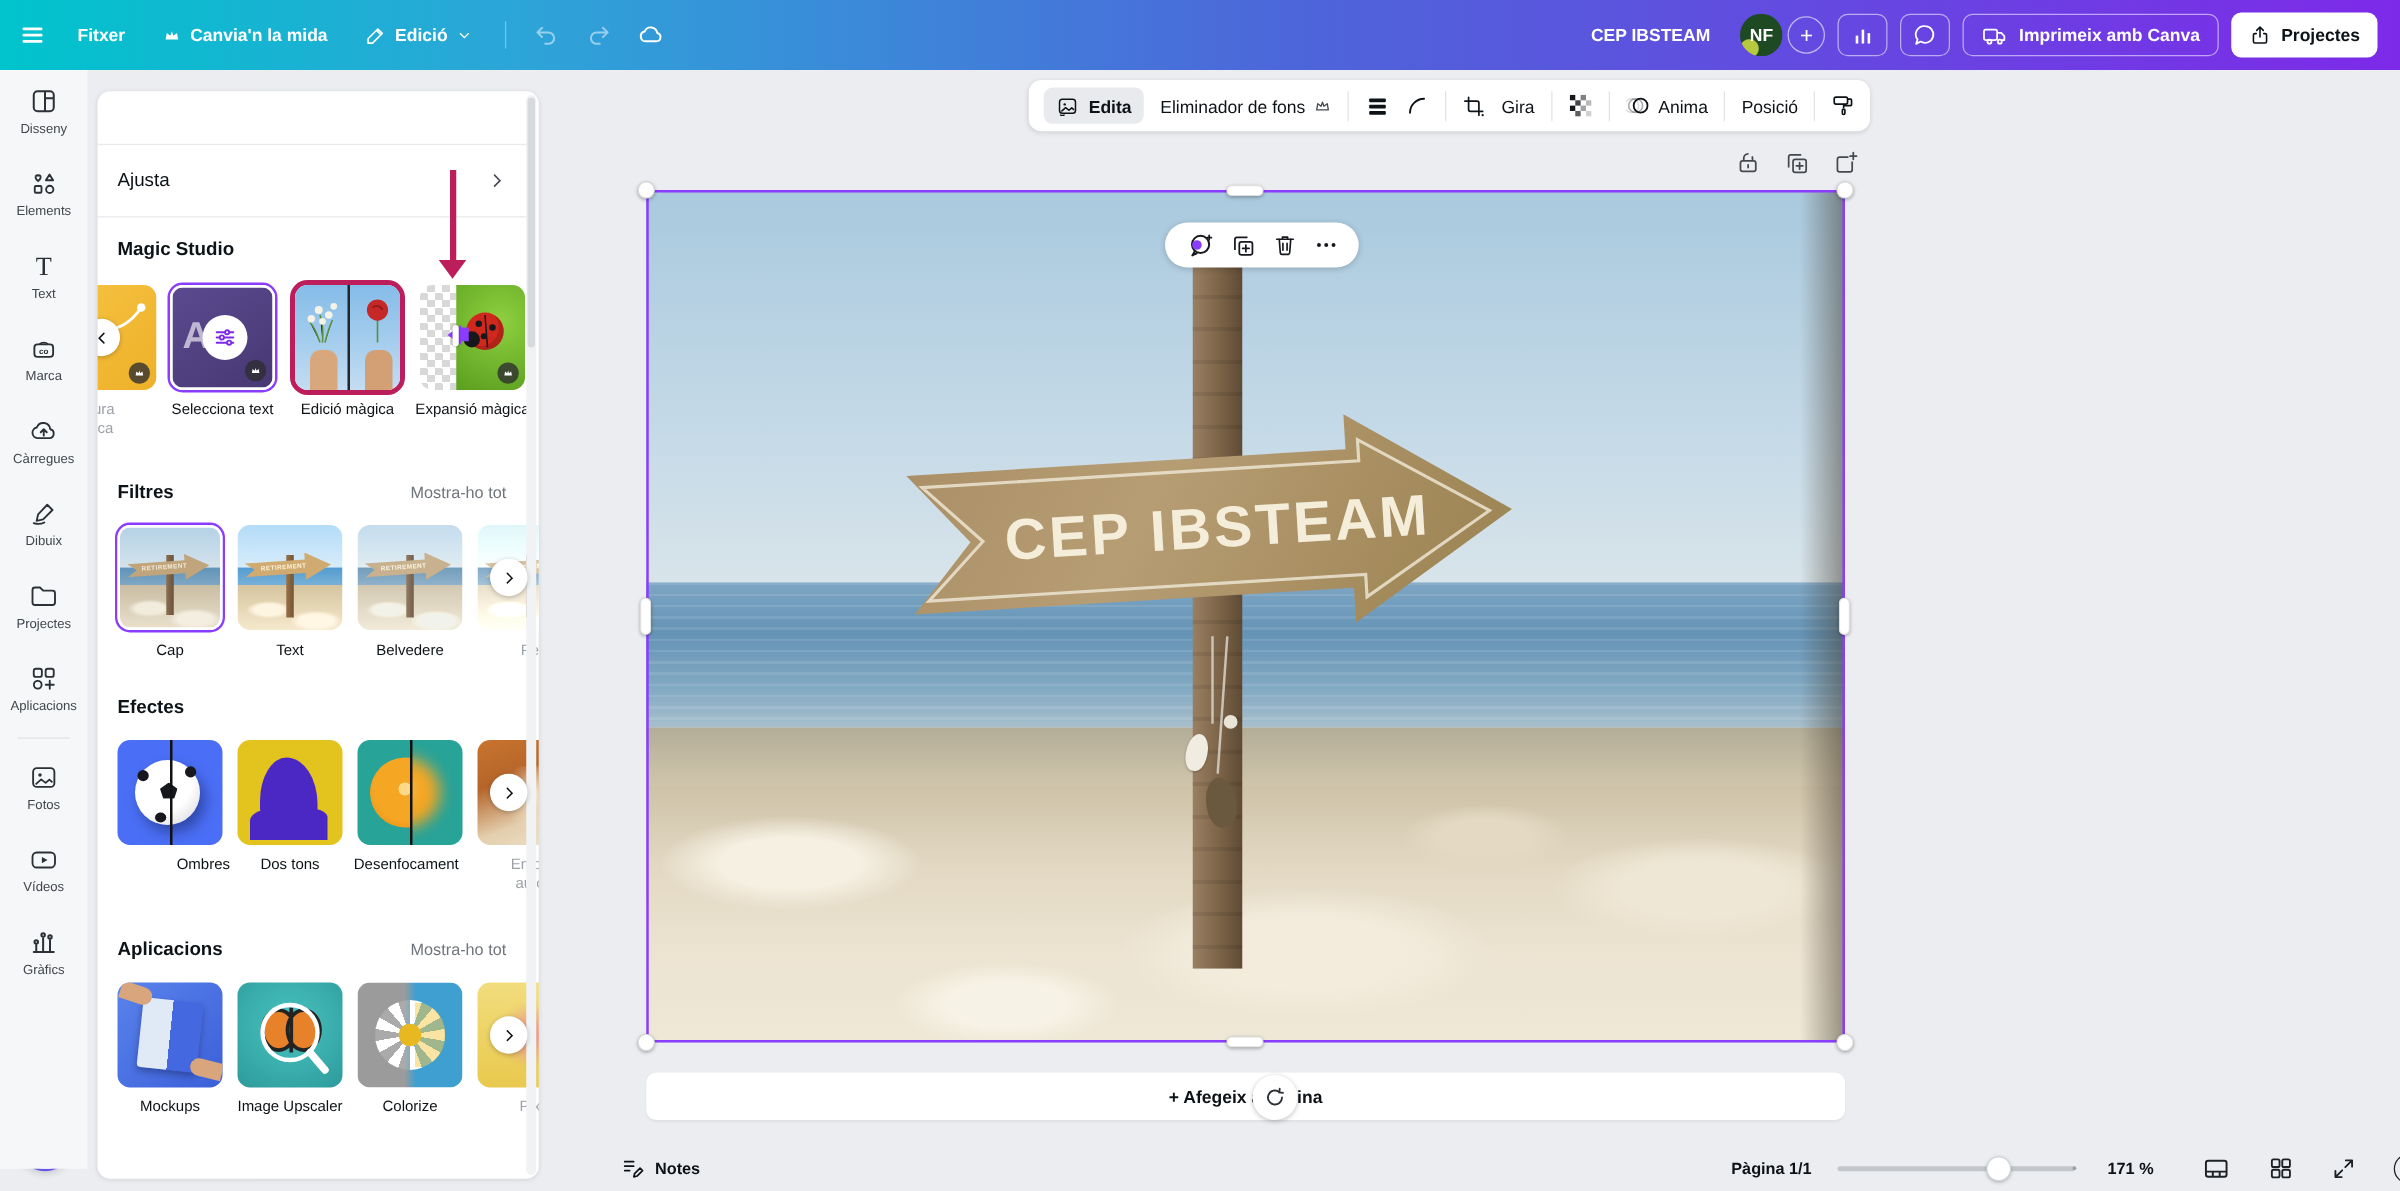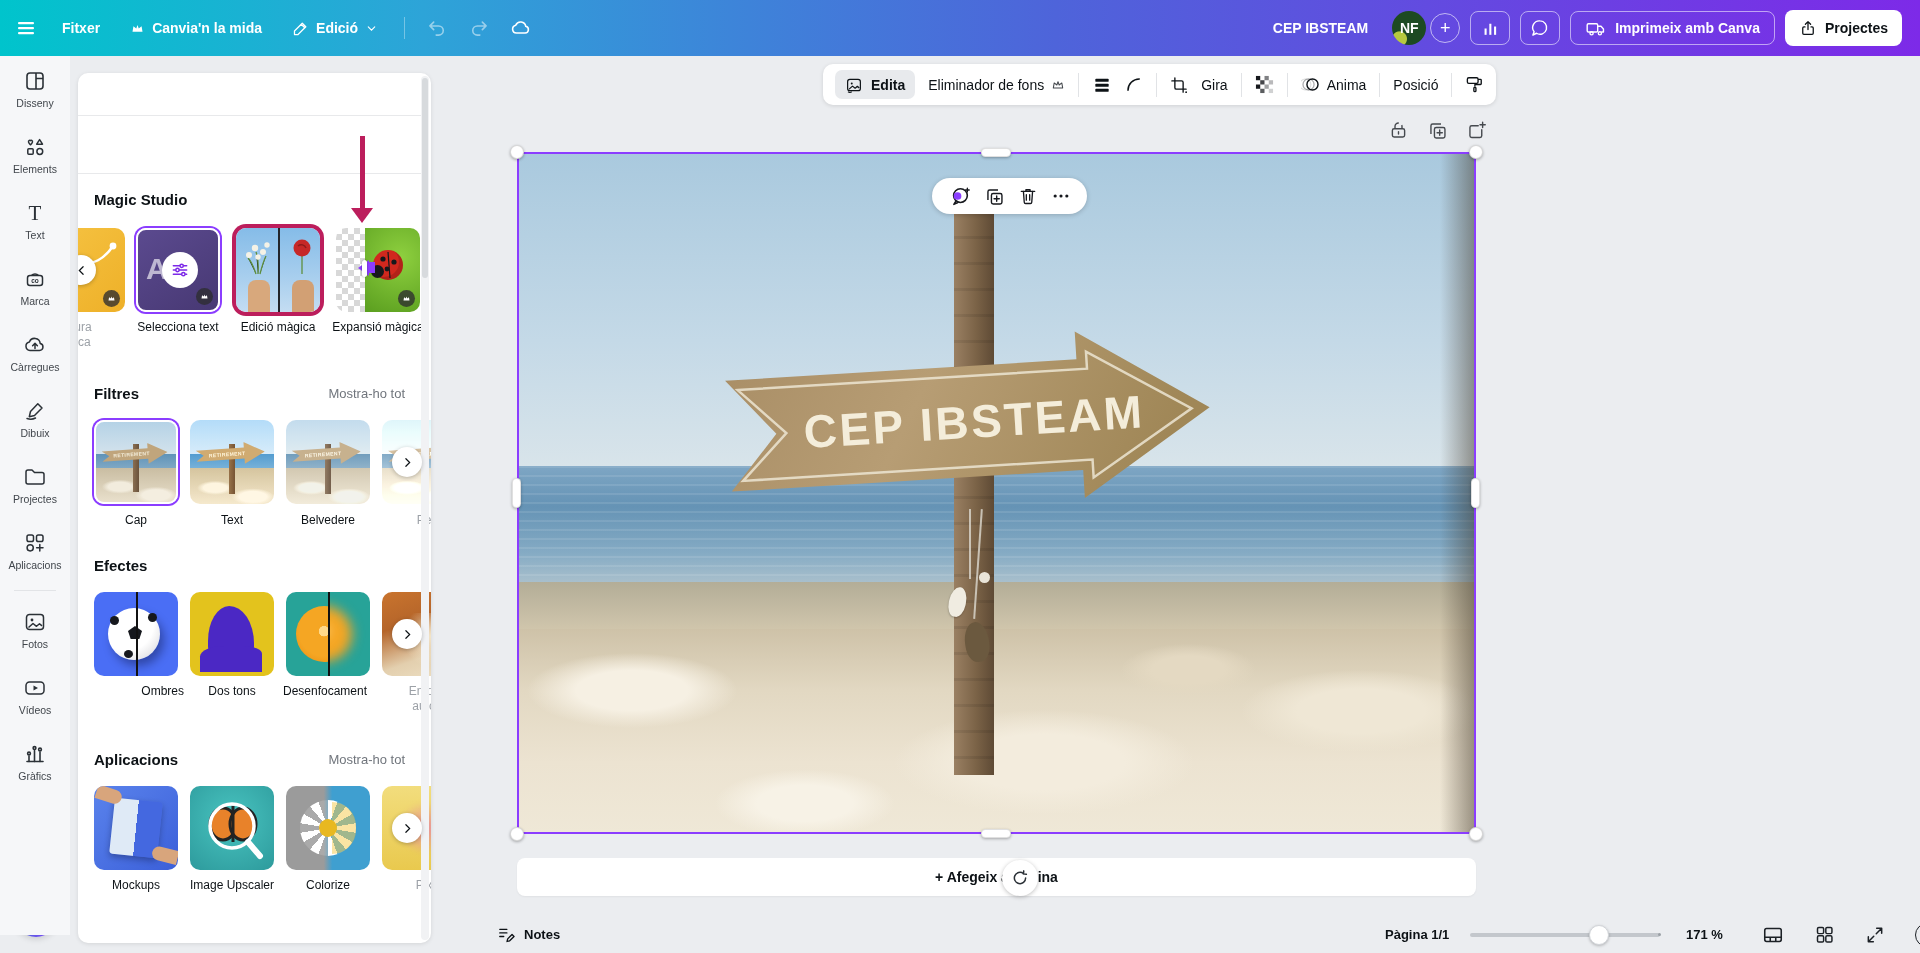--- a/index.html
+++ b/index.html
@@ -383,20 +383,26 @@
         </defs>
       <path d="M10.5 6 l1.6 5 5 1.6 -5 1.6 -1.6 5 -1.6-5 -5-1.6 5-1.6 Z" fill="url(#sparkg)"></path>
       <path d="M17 3.5 l.9 2.6 2.6.9 -2.6.9 -.9 2.6 -.9-2.6 -2.6-.9 2.6-.9 Z" fill="url(#sparkg)"></path>
     </svg>
   </div>
 </div>
 
 <div class="panel">
   <div class="p-div" style="top:42px"></div>
 
+  <div class="ajusta-row">
+    <span>Ajusta</span>
+    <svg width="15" height="15" viewBox="0 0 24 24">
+        <path d="M9 5 l7 7 -7 7" fill="none" stroke="#45494e" stroke-width="2" stroke-linecap="round"></path>
+      </svg>
+  </div>
   <div class="p-div" style="top:100px"></div>
 
   <div class="sec-head" style="top:118px">
     <span class="sec-title">Magic Studio</span>
   </div>
   <div class="note-arrow">
       <div class="shaft"></div>
       <div class="head"></div>
     </div>
 

